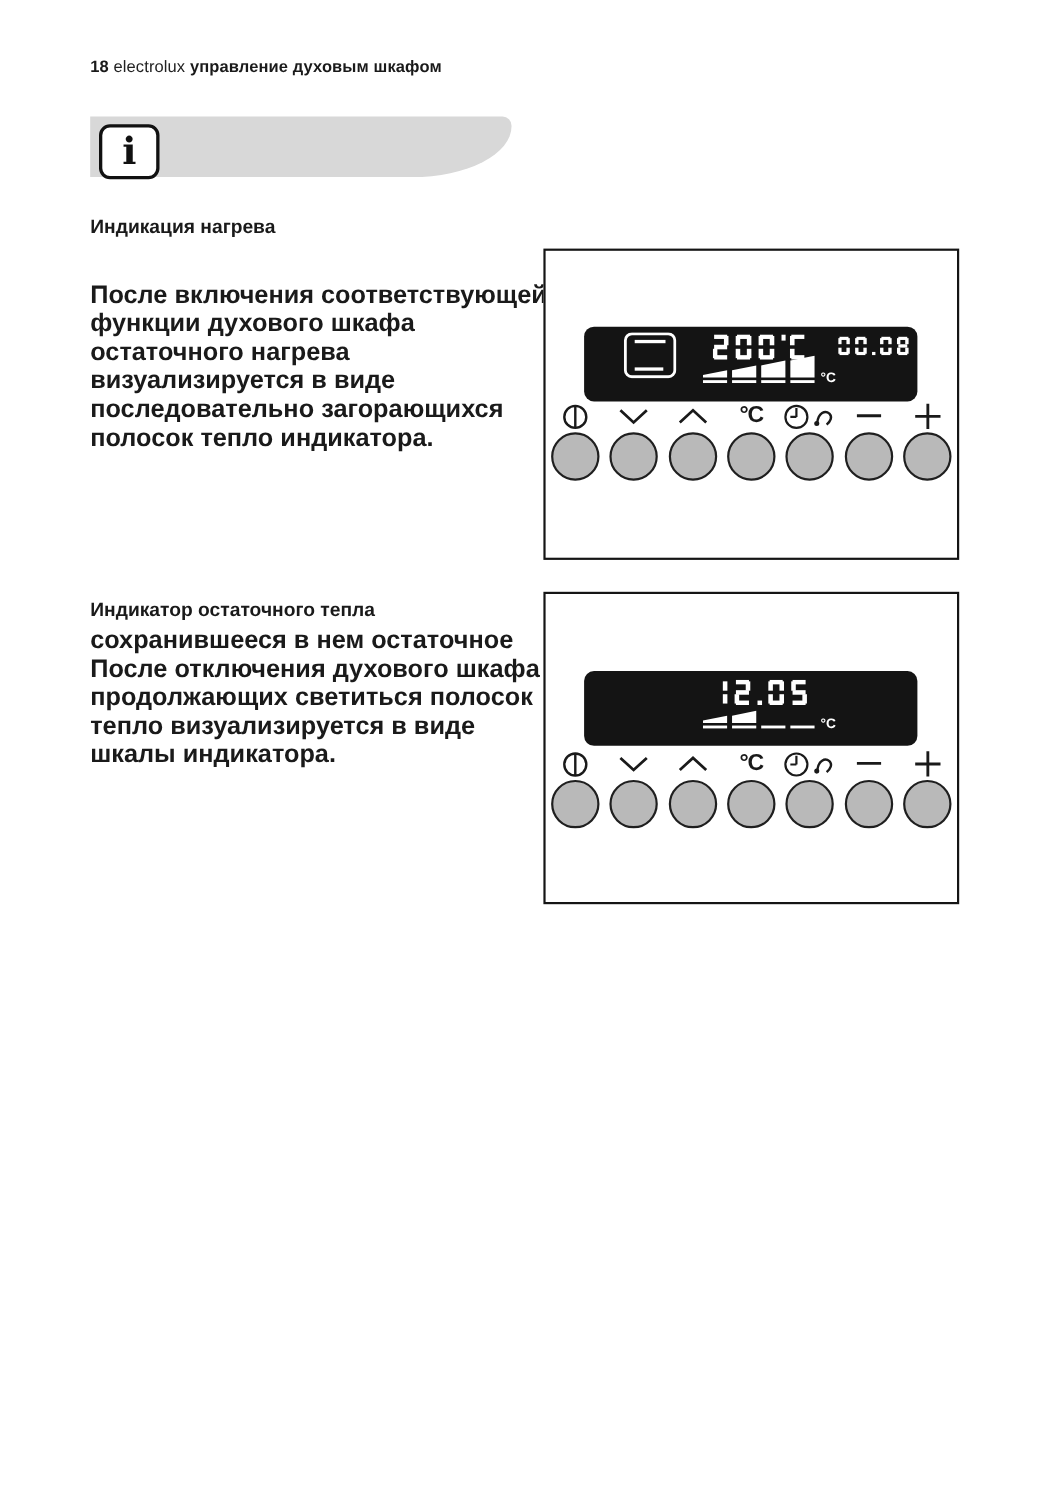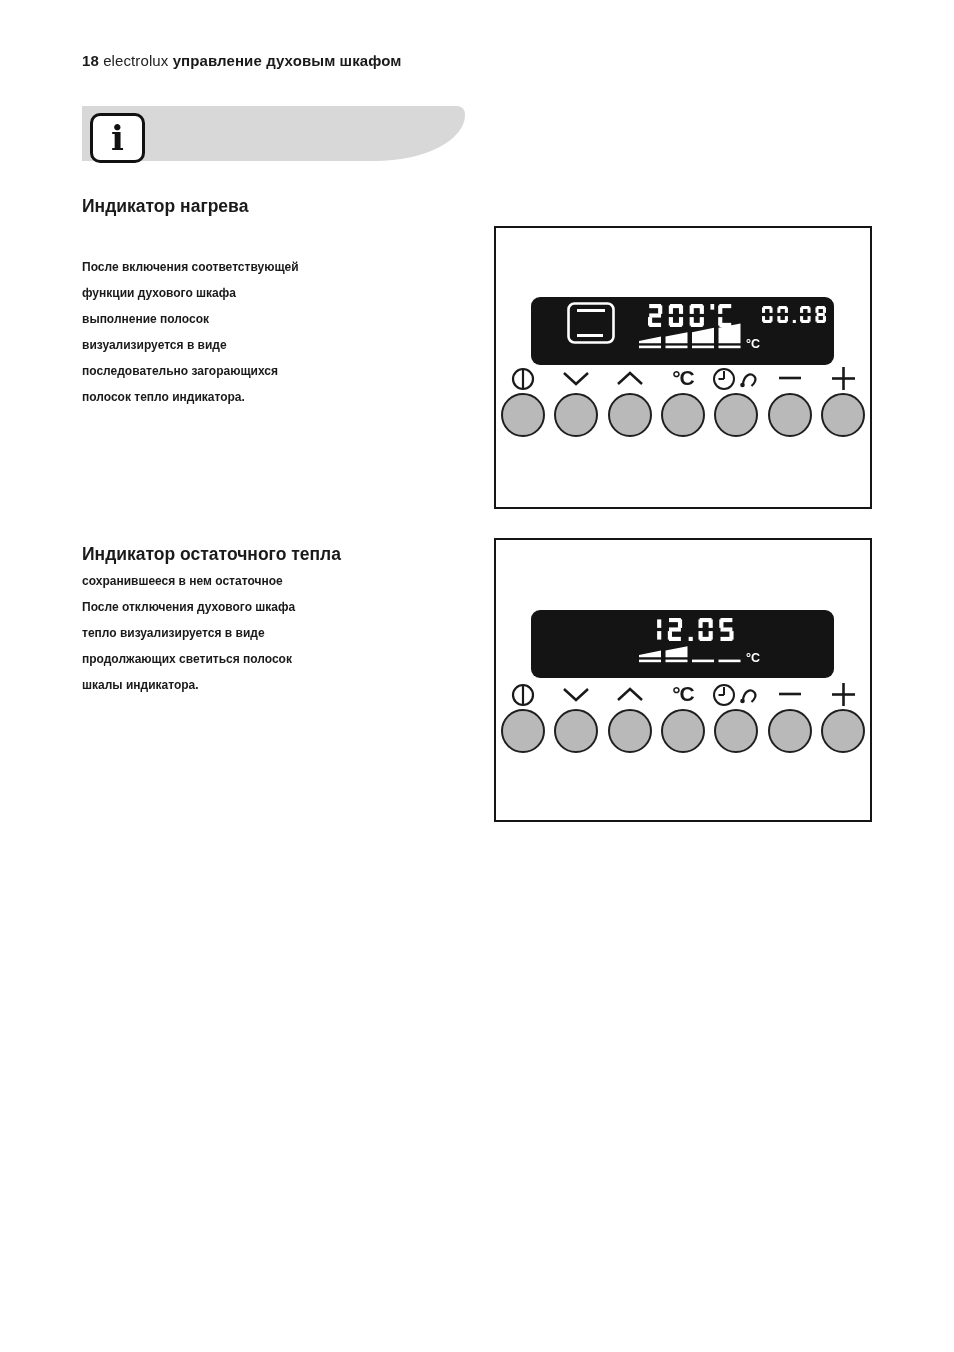--- a/index.html
+++ b/index.html
@@ -14,21 +14,21 @@
   
   .ribbon{position:absolute;left:82px;top:106px;width:383px;height:55px;background:#d8d8d8;
           border-radius:0 8px 90px 0 / 0 8px 46px 0;}
   .infobox{position:absolute;left:8px;top:7px;width:49px;height:44px;background:#fff;
            border:3px solid #111;border-radius:10px;display:flex;align-items:center;justify-content:center;}
   .infobox span{font-family:"DejaVu Serif",serif;font-weight:bold;font-size:34px;line-height:34px;color:#111;}
 
   
   .tcol{position:absolute;left:82px;width:404px;font-weight:bold;}
   .h1{font-size:17.5px;line-height:26px;}
-  .para div{font-size:12px;line-height:26px;white-space:nowrap;}
+  .para div{font-size:23px;line-height:26px;white-space:nowrap;}
 
   
   .panel{position:absolute;left:494px;width:378px;border:2px solid #151515;background:#fff;box-sizing:border-box;}
   .display{position:absolute;left:35px;width:303px;height:68px;background:#141414;border-radius:9px;}
   .seg{position:absolute;}
   .ovenicon{position:absolute;left:36px;top:5px;}
   .symrow{position:absolute;left:0;right:0;display:flex;height:30px;}
   .sym{flex:1 1 0;display:flex;align-items:center;justify-content:center;}
   .sym svg{display:block;}
   .degC{font-size:21px;font-weight:bold;letter-spacing:-1px;}
@@ -46,36 +46,36 @@
     <span class="r">electrolux</span>
     <span class="b">управление духовым шкафом</span>
   </div>
 
   <div class="ribbon">
     <div class="infobox">
       <span>i</span>
     </div>
   </div>
 
-  <div class="tcol h1" style="top:193px">Индикатор нагрева</div>
+  <div class="tcol h1" style="top:193px">Индикация нагрева</div>
   <div class="tcol para" style="top:254px">
       <div>После включения соответствующей</div>
       <div>функции духового шкафа</div>
-      <div>выполнение полосок</div>
+      <div>остаточного нагрева</div>
       <div>визуализируется в виде</div>
       <div>последовательно загорающихся</div>
       <div>полосок тепло индикатора.</div>
     </div>
 
   <div class="tcol h1" style="top:541px">Индикатор остаточного тепла</div>
   <div class="tcol para" style="top:568px">
       <div>сохранившееся в нем остаточное</div>
       <div>После отключения духового шкафа</div>
+      <div>продолжающих светиться полосок</div>
       <div>тепло визуализируется в виде</div>
-      <div>продолжающих светиться полосок</div>
       <div>шкалы индикатора.</div>
     </div>
 
   <div class="panel" style="top:226px;height:283px">
     <div class="display" style="top:69px">
       <svg class="ovenicon" width="48" height="42" viewBox="0 0 48 42">
         <rect x="1.5" y="1.5" width="45" height="39" rx="6" fill="none" stroke="#fff" stroke-width="2.6"></rect>
         <rect x="10" y="7" width="28" height="3" fill="#fff"></rect>
         <rect x="10" y="32" width="26" height="3" fill="#fff"></rect>
       </svg>

